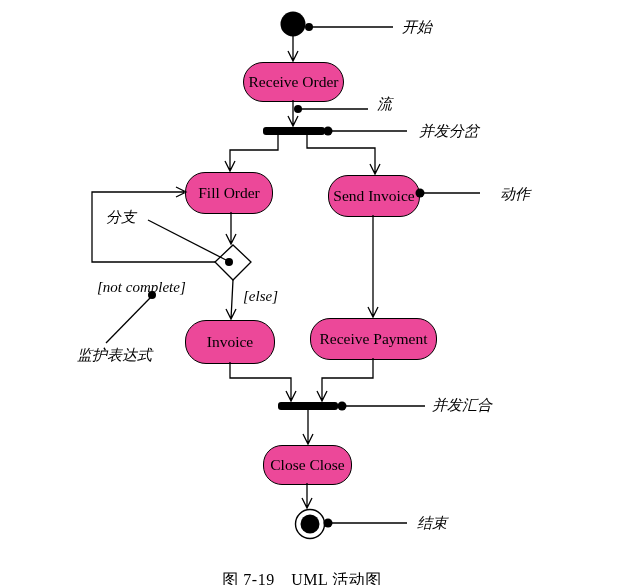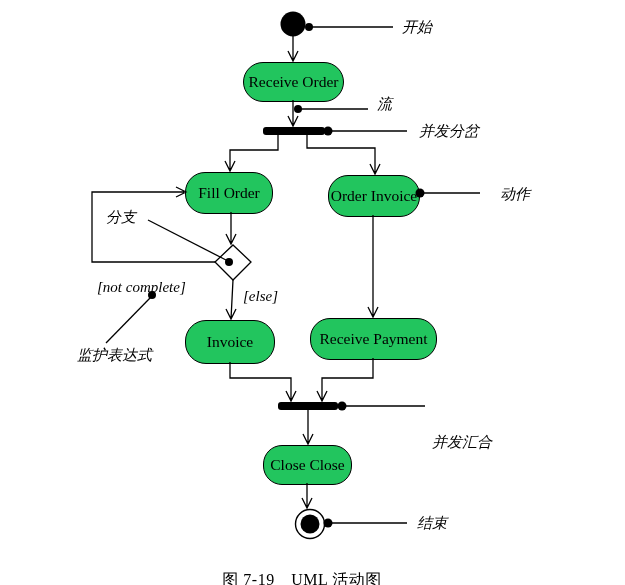--- a/index.html
+++ b/index.html
@@ -7,21 +7,21 @@
     position:relative;
     width:625px;height:585px;
     background:#ffffff;
     font-family:"Liberation Serif","DejaVu Serif",serif;
     color:#000;
     overflow:hidden;
   }
   .layer-svg{position:absolute;left:0;top:0;z-index:3;pointer-events:none;}
   .node{
     position:absolute;z-index:1;
-    border:1.3px solid #000;border-radius:20px;background:#22c55e;
+    border:1.3px solid #000;border-radius:20px;background:#ec4899;
     display:flex;align-items:center;justify-content:center;
     font-size:15.5px;line-height:1;white-space:nowrap;
   }
   .lbl{
     position:absolute;z-index:2;
     font-size:15px;line-height:1.1;white-space:nowrap;font-style:italic;
   }
   .guard{font-size:15px;}
   .caption{
     position:absolute;z-index:2;left:0;top:556px;width:604px;
@@ -33,41 +33,41 @@
 
 <div class="stage">
 
   <div class="node" style="left:243px;top:62px;width:99px;height:38px;">
     <span>Receive Order</span>
   </div>
   <div class="node" style="left:185px;top:172px;width:86px;height:40px;">
     <span>Fill Order</span>
   </div>
   <div class="node" style="left:328px;top:175px;width:90px;height:40px;">
-    <span>Order Invoice</span>
+    <span>Send Invoice</span>
   </div>
   <div class="node" style="left:185px;top:320px;width:88px;height:42px;border-radius:21px;">
     <span>Invoice</span>
   </div>
   <div class="node" style="left:310px;top:318px;width:125px;height:40px;">
     <span>Receive Payment</span>
   </div>
   <div class="node" style="left:263px;top:445px;width:87px;height:38px;border-radius:19px;">
     <span>Close Close</span>
   </div>
 
   <span class="lbl" style="left:402px;top:19px;">开始</span>
   <span class="lbl" style="left:377px;top:96px;">流</span>
   <span class="lbl" style="left:419px;top:123px;">并发分岔</span>
   <span class="lbl" style="left:500px;top:186px;">动作</span>
   <span class="lbl" style="left:106px;top:209px;">分支</span>
   <span class="lbl guard" style="left:97px;top:279px;">[not complete]</span>
   <span class="lbl guard" style="left:243px;top:288px;">[else]</span>
   <span class="lbl" style="left:77px;top:347px;">监护表达式</span>
-  <span class="lbl" style="left:432px;top:397px;margin-top:37px;">并发汇合</span>
+  <span class="lbl" style="left:432px;top:397px;">并发汇合</span>
   <span class="lbl" style="left:417px;top:515px;">结束</span>
 
   <div class="caption">图 7-19　UML 活动图</div>
 
   <svg class="layer-svg" width="625" height="585" viewBox="0 0 625 585">
     <g stroke="#000" stroke-width="1.3" fill="none">
 
       <polygon points="233,245 251,262 233,280 215,262" fill="#ffffff"></polygon>
 
       <path d="M293 36 V61 M288 51 L293 61 L298 51"></path>

